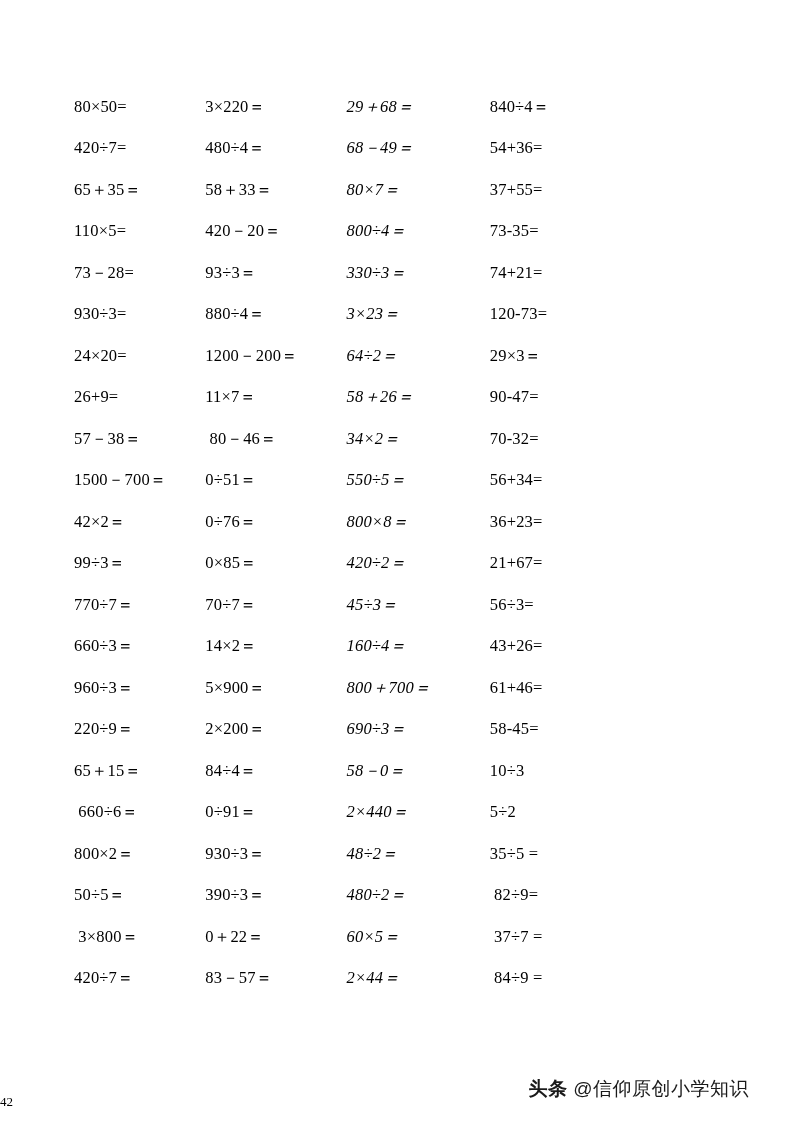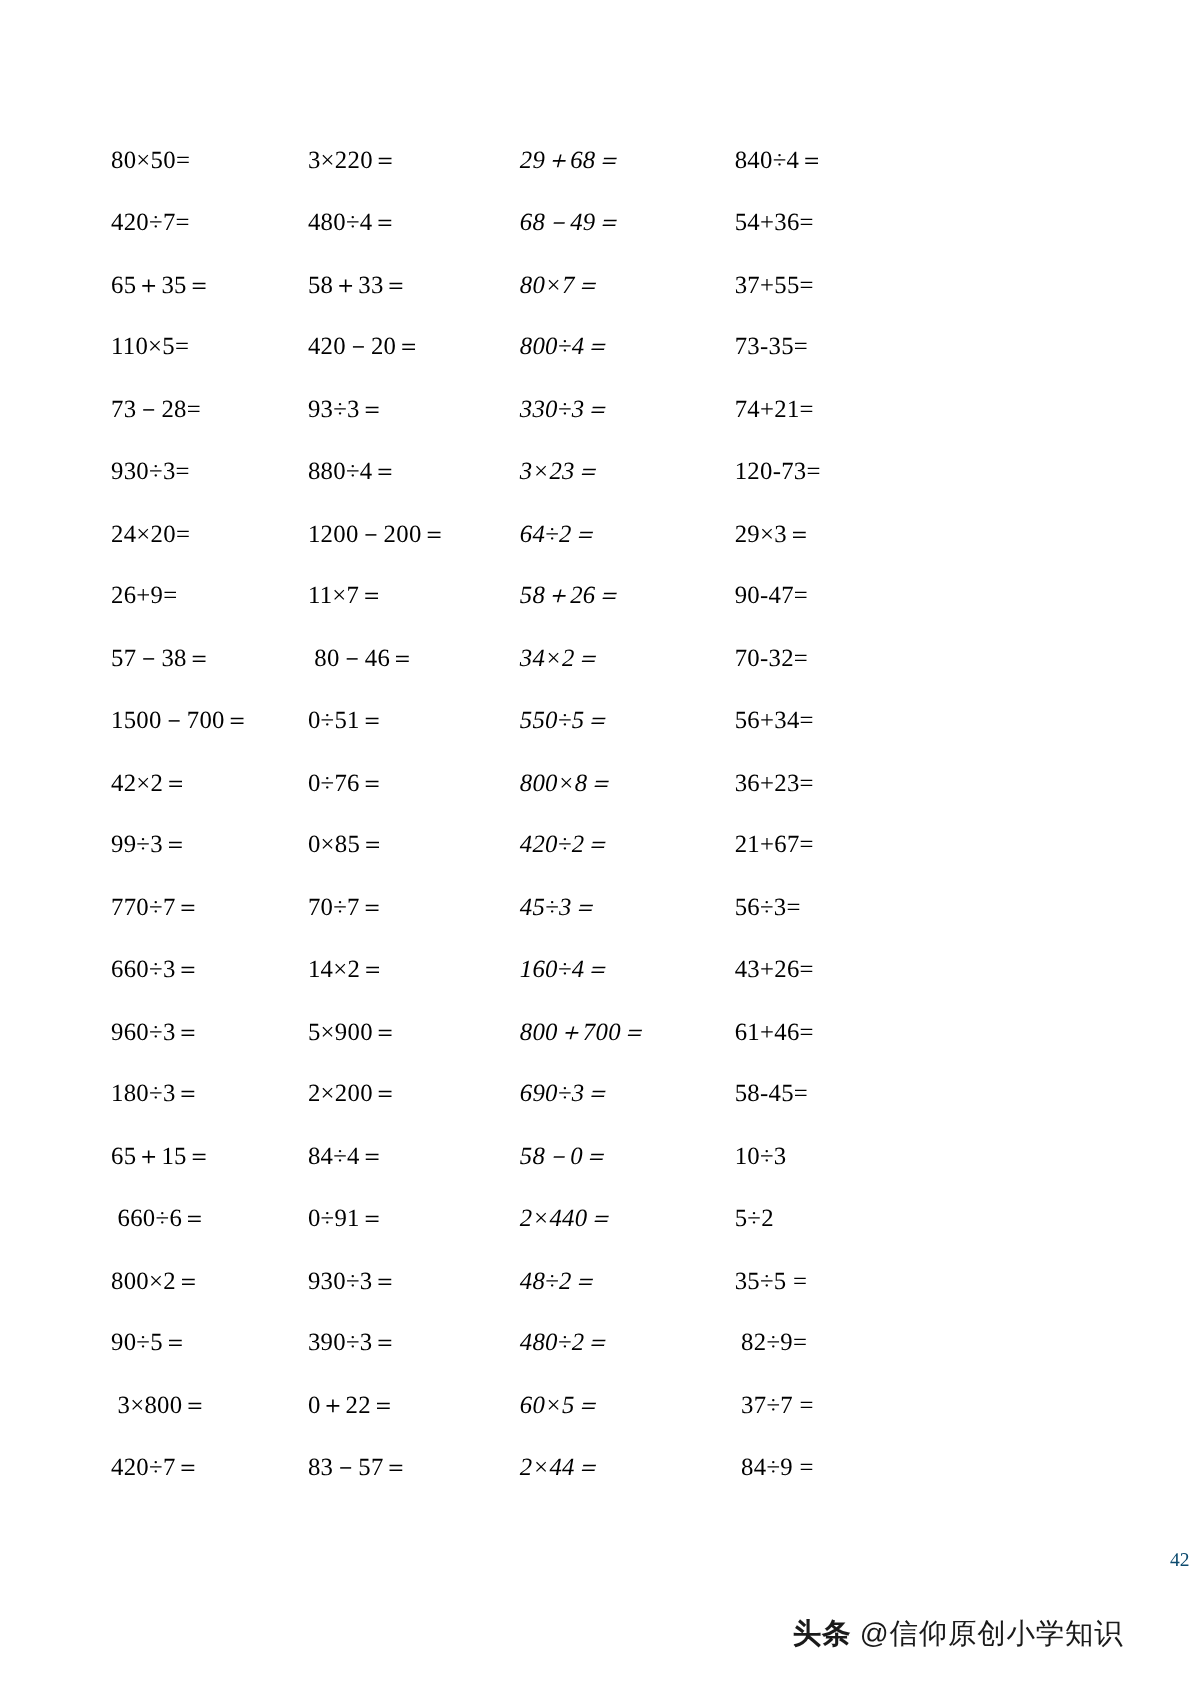--- a/index.html
+++ b/index.html
@@ -42,25 +42,25 @@
   
   .col0 { padding-left: 14px; }
   .col1 { padding-left: 10px; }
   .col2 { padding-left: 16px; font-style: italic; }
   .col3 { padding-left: 24px; text-align: right; }
 
   .page-number {
     position: absolute;
     left: 0;
     right: 0;
-    top: 1032px;
-    text-align: right;
+    top: 1094px;
+    text-align: left;
     font-size: 13px;
     font-family: "Liberation Serif", serif;
-    color: #0c4a6e;
+    color: #000000;
   }
   .watermark {
     position: absolute;
     right: 44px;
     top: 1076px;
     font-size: 19px;
     font-family: "Liberation Sans", sans-serif;
     color: #1a1a1a;
     letter-spacing: 0.5px;
     white-space: nowrap;
@@ -143,41 +143,41 @@
     <div class="cell col0">660÷3＝</div>
     <div class="cell col1">14×2＝</div>
     <div class="cell col2">160÷4＝</div>
     <div class="cell col3">43+26=</div>
 
     <div class="cell col0">960÷3＝</div>
     <div class="cell col1">5×900＝</div>
     <div class="cell col2">800＋700＝</div>
     <div class="cell col3">61+46=</div>
 
-    <div class="cell col0">180÷3＝</div>
+    <div class="cell col0">220÷9＝</div>
     <div class="cell col1">2×200＝</div>
     <div class="cell col2">690÷3＝</div>
     <div class="cell col3">58-45=</div>
 
     <div class="cell col0">65＋15＝</div>
     <div class="cell col1">84÷4＝</div>
     <div class="cell col2">58－0＝</div>
     <div class="cell col3">10÷3</div>
 
     <div class="cell col0"> 660÷6＝</div>
     <div class="cell col1">0÷91＝</div>
     <div class="cell col2">2×440＝</div>
     <div class="cell col3">5÷2</div>
 
     <div class="cell col0">800×2＝</div>
     <div class="cell col1">930÷3＝</div>
     <div class="cell col2">48÷2＝</div>
     <div class="cell col3">35÷5 =</div>
 
-    <div class="cell col0">90÷5＝</div>
+    <div class="cell col0">50÷5＝</div>
     <div class="cell col1">390÷3＝</div>
     <div class="cell col2">480÷2＝</div>
     <div class="cell col3"> 82÷9=</div>
 
     <div class="cell col0"> 3×800＝</div>
     <div class="cell col1">0＋22＝</div>
     <div class="cell col2">60×5＝</div>
     <div class="cell col3"> 37÷7 =</div>
 
     <div class="cell col0">420÷7＝</div>

